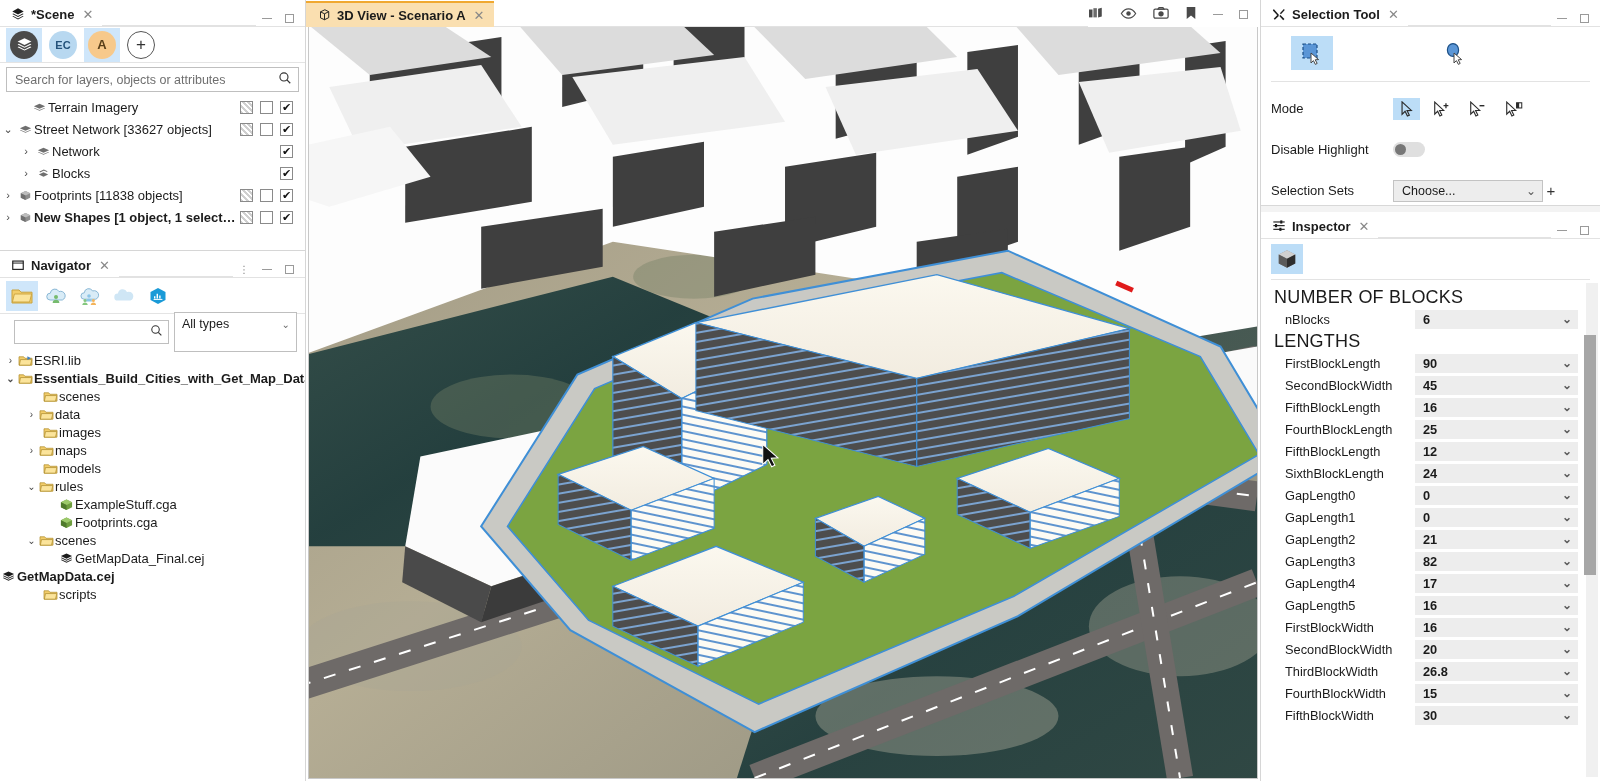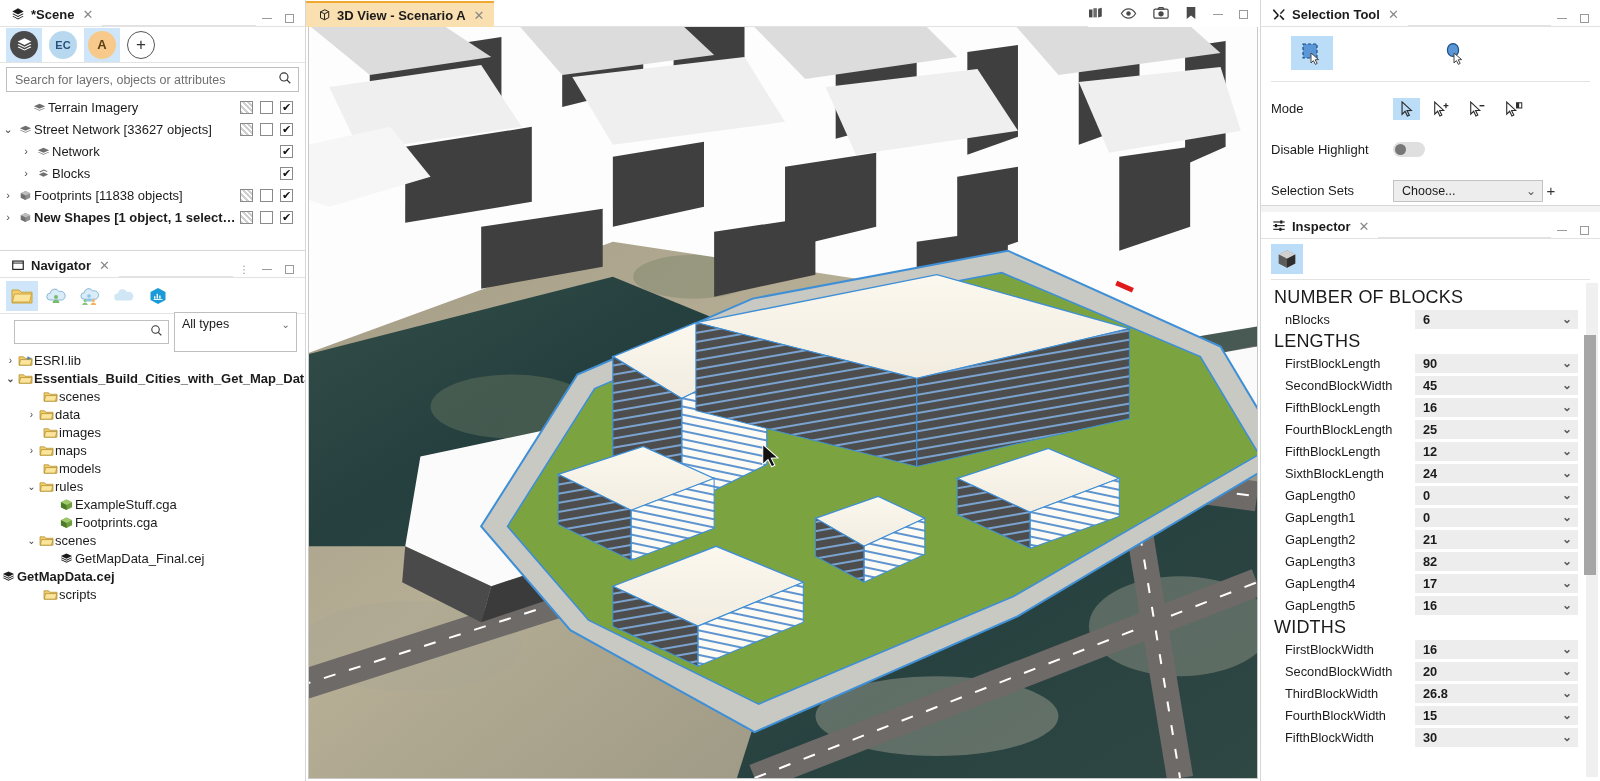--- a/index.html
+++ b/index.html
@@ -935,21 +935,20 @@
             </span>
         </div>
         <div class="arow">
           <span class="aname">GapLength5</span>
           <span class="aval">
               <span>16</span>
               <span class="chev-lg">⌄</span>
             </span>
         </div>
 
-        <div class="grp">WIDTHS</div>
         <div class="arow">
           <span class="aname">FirstBlockWidth</span>
           <span class="aval">
               <span>16</span>
               <span class="chev-lg">⌄</span>
             </span>
         </div>
         <div class="arow">
           <span class="aname">SecondBlockWidth</span>
           <span class="aval">

